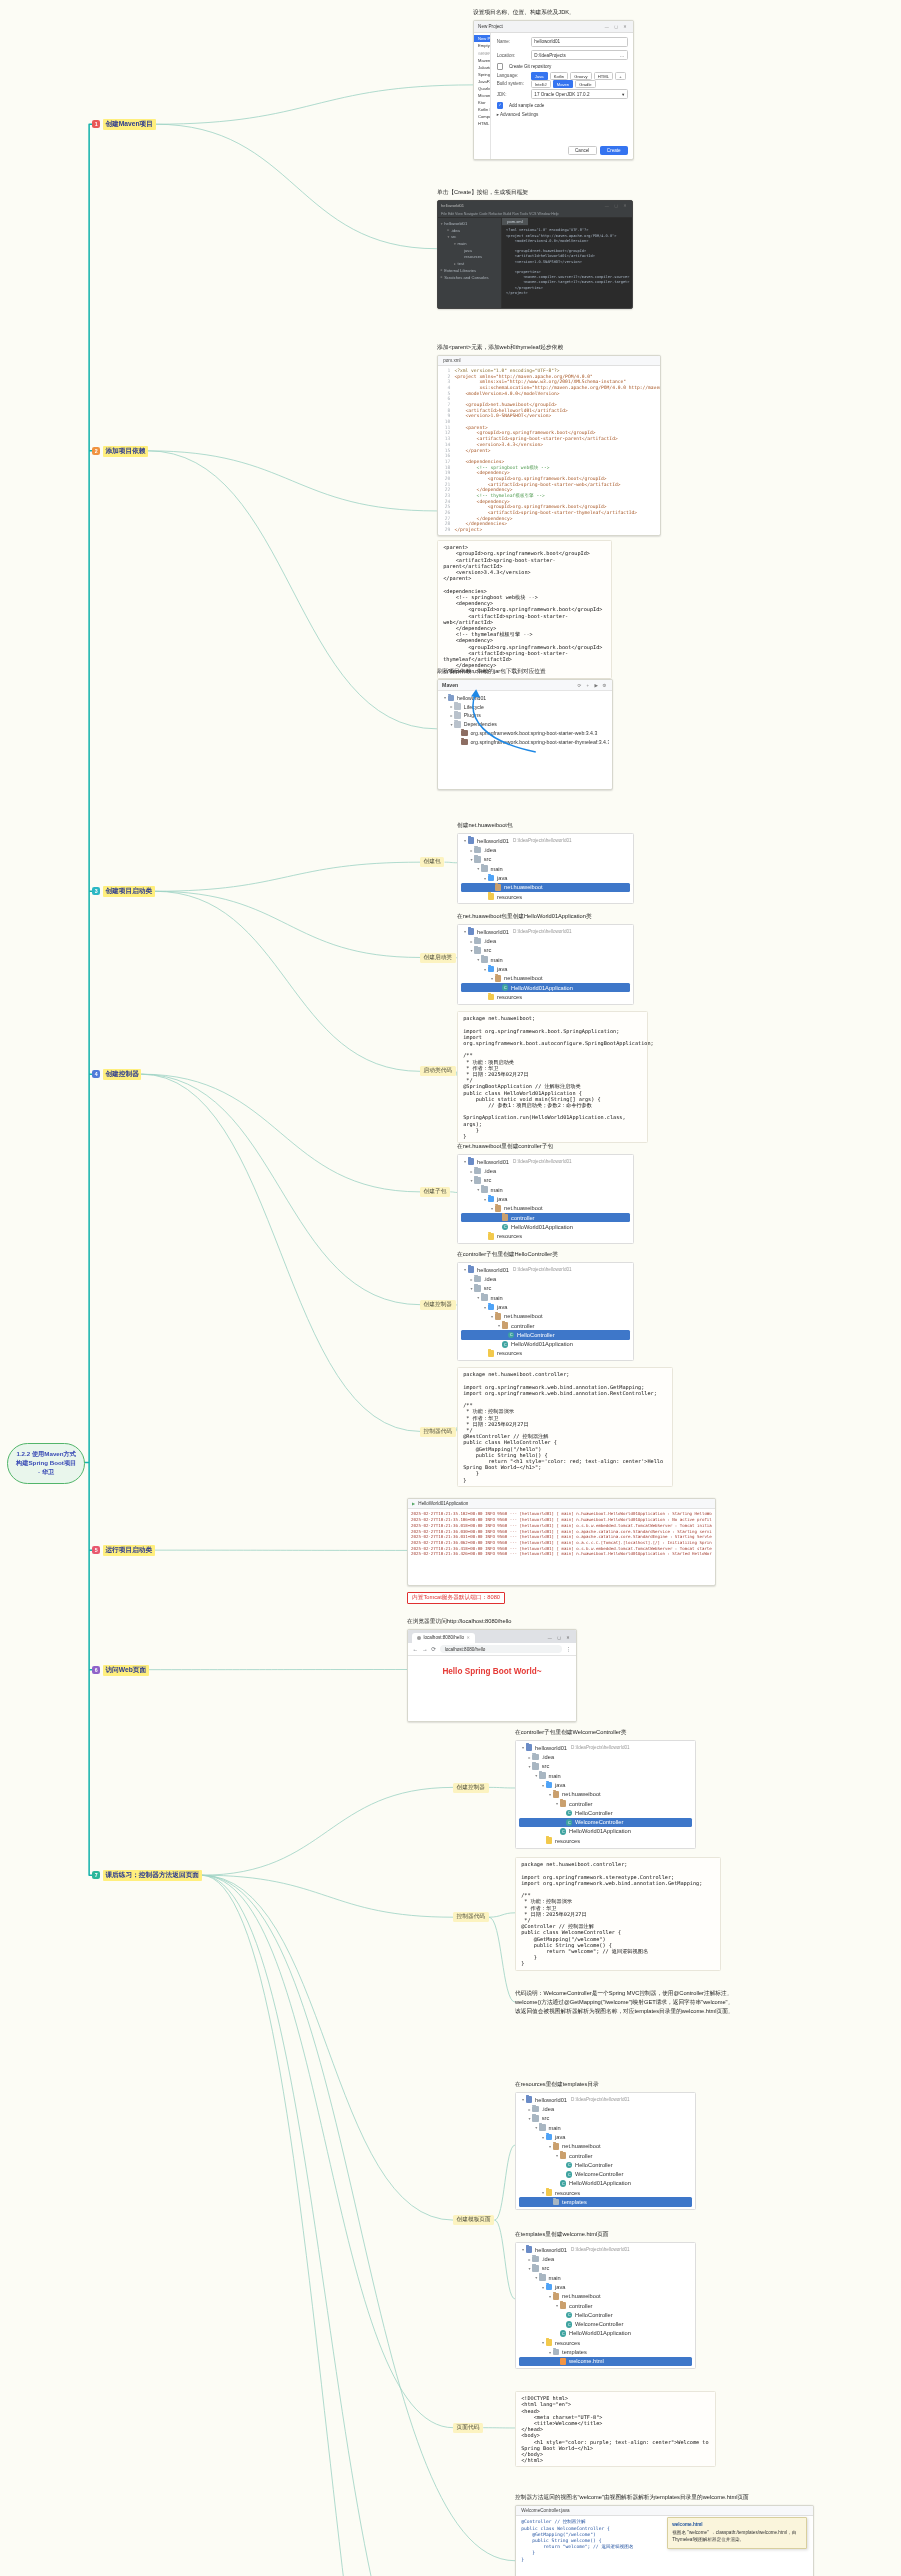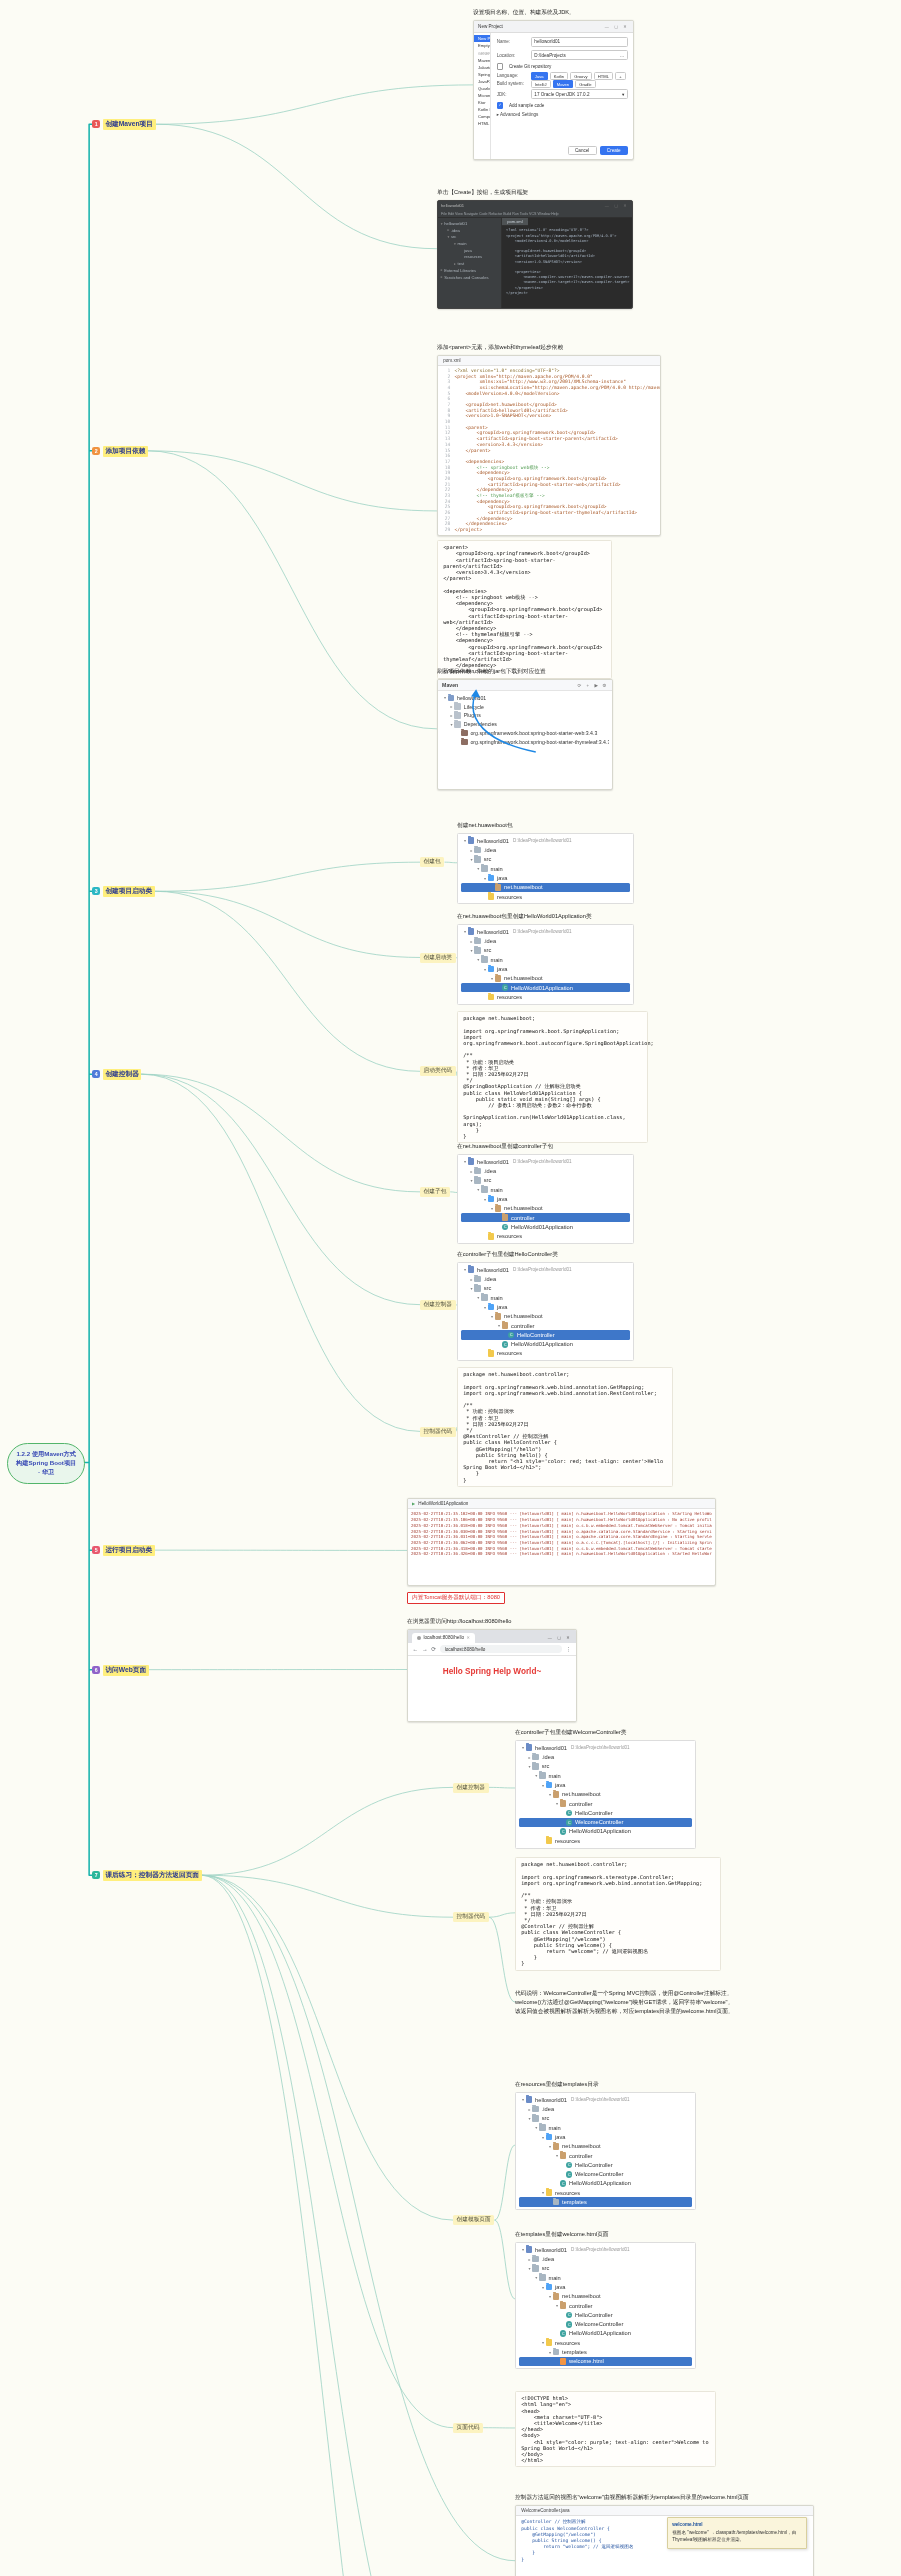--- a/index.html
+++ b/index.html
@@ -955,21 +955,21 @@
         <span class="win3">—  ▢  ✕</span>
       </div>
       <div class="br-nav">
         <span>←</span>
         <span>→</span>
         <span>⟳</span>
         <div class="br-url">localhost:8080/hello</div>
         <span>⋮</span>
       </div>
       <div class="br-page">
-        <h1 class="hello-h1">Hello Spring Help World~</h1>
+        <h1 class="hello-h1">Hello Spring Boot World~</h1>
       </div>
     </div>
   </div>
 
   <div class="z mini" id="l7a" style="left:453px;top:1783px">创建控制器</div>
   <div class="z grp" id="g7a" style="left:515px;top:1729px;width:181px">
     <div class="note">在controller子包里创建WelcomeController类</div>
     <div class="treebox">
 
         <div class="trow" style="padding-left: 1px;">

